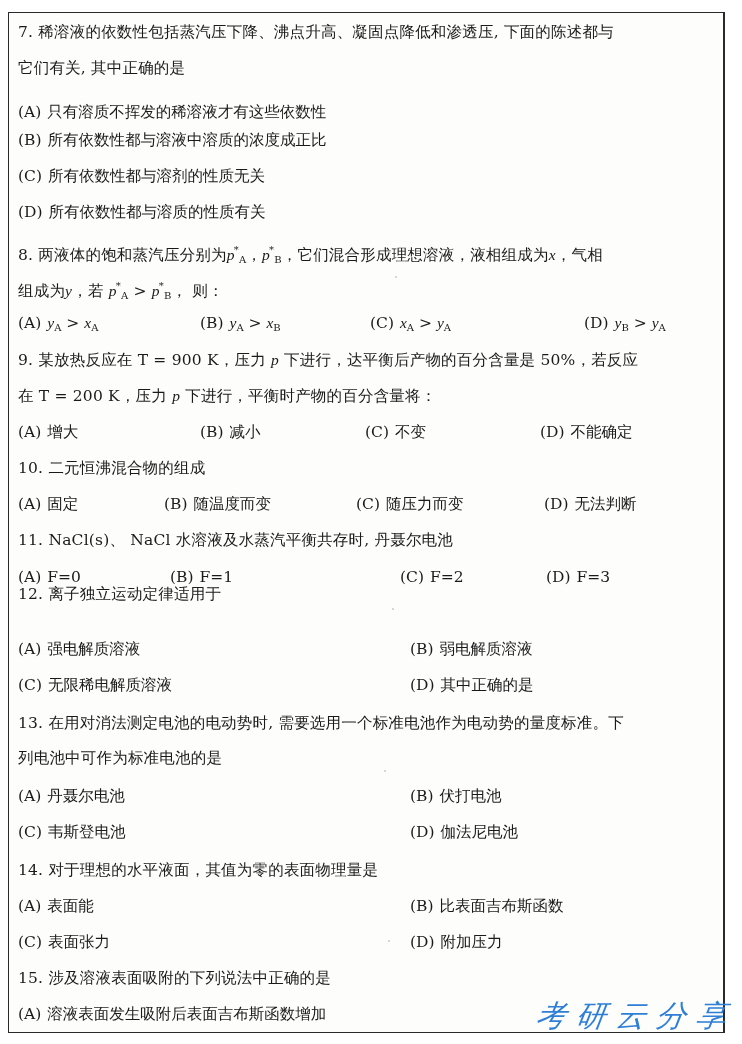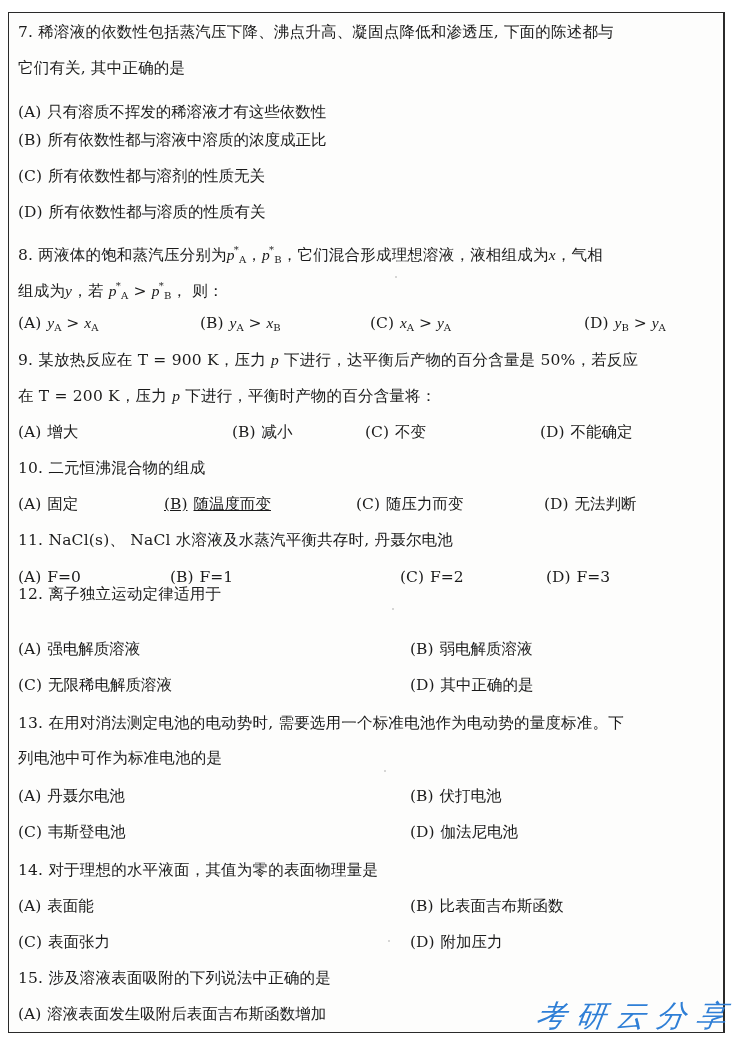--- a/index.html
+++ b/index.html
@@ -131,38 +131,38 @@
   <span>下进行，达平衡后产物的百分含量是 50%，若反应</span>
 </div>
 <div class="line" style="top:386px;">
   <span>在 T = 200 K，压力</span>
   <span class="math">p</span>
   <span>下进行，平衡时产物的百分含量将：</span>
 </div>
 <div class="opt" style="left:18px; top:422px;">
   <span class="lbl">(A)</span><span>增大</span>
 </div>
-<div class="opt" style="left:200px; top:422px;margin-left:32px;">
+<div class="opt" style="left:200px; top:422px;">
   <span class="lbl">(B)</span><span>减小</span>
 </div>
 <div class="opt" style="left:365px; top:422px;">
   <span class="lbl">(C)</span><span>不变</span>
 </div>
 <div class="opt" style="left:540px; top:422px;">
   <span class="lbl">(D)</span><span>不能确定</span>
 </div>
 
 <div class="line" style="top:458px;">
   <span>10.</span>
   <span>二元恒沸混合物的组成</span>
 </div>
 <div class="opt" style="left:18px; top:494px;">
   <span class="lbl">(A)</span><span>固定</span>
 </div>
-<div class="opt" style="left:164px; top:494px;text-decoration:underline;">
+<div class="opt" style="left:164px; top:494px;">
   <span class="lbl">(B)</span><span>随温度而变</span>
 </div>
 <div class="opt" style="left:356px; top:494px;">
   <span class="lbl">(C)</span><span>随压力而变</span>
 </div>
 <div class="opt" style="left:544px; top:494px;">
   <span class="lbl">(D)</span><span>无法判断</span>
 </div>
 
 <div class="line" style="top:530px;">

